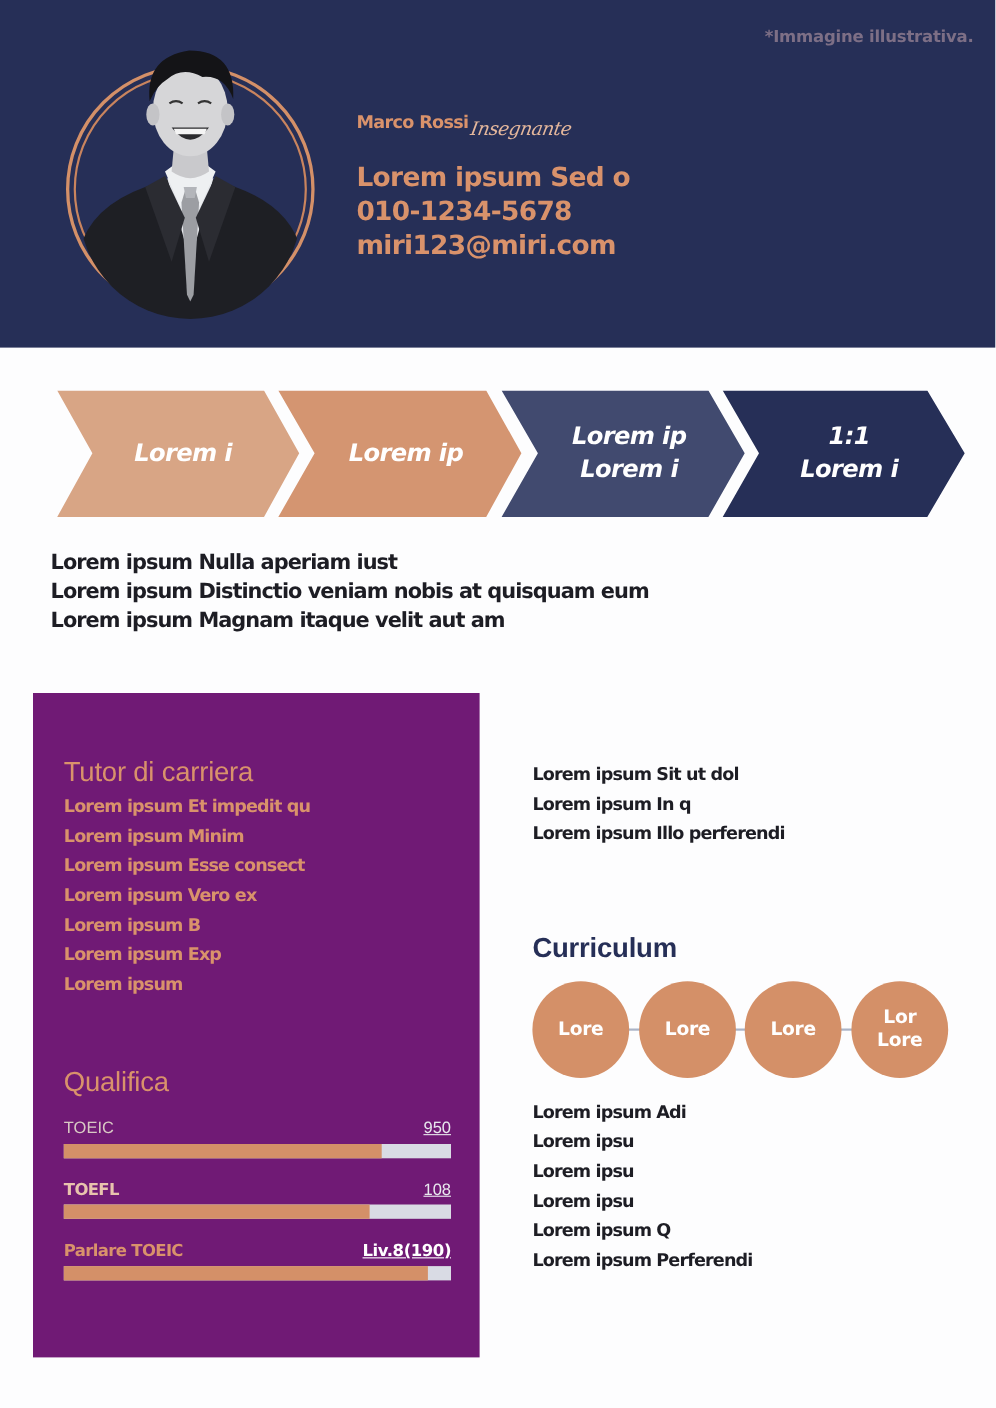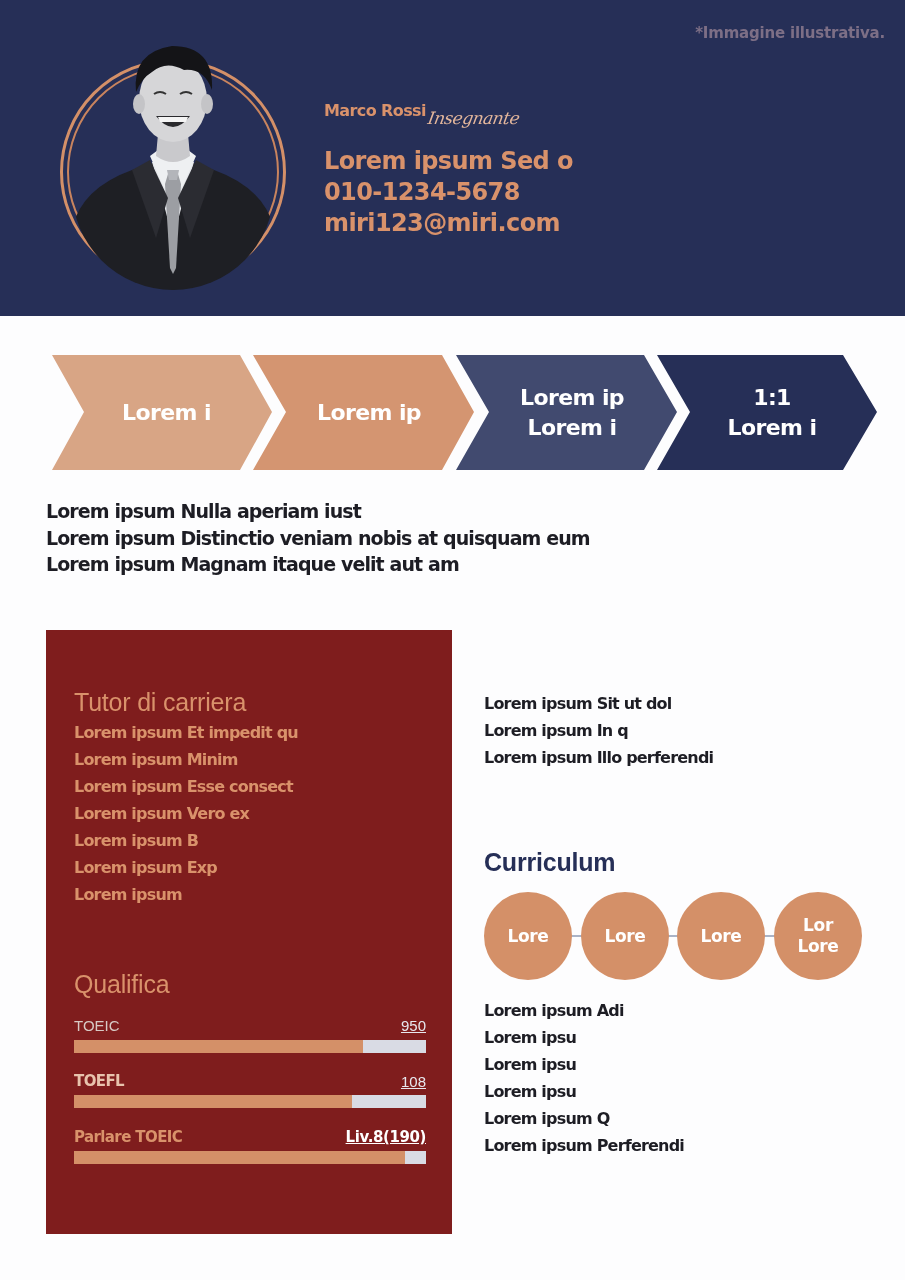--- a/index.html
+++ b/index.html
@@ -14,27 +14,27 @@
     .ring-inner { position: absolute; left: 9px; top: 28px; width: 212px; height: 212px; border-radius: 50%; border: 2px solid #c9845e; }
     .photo { position: absolute; left: 14px; top: 0; width: 202px; height: 252px; overflow: hidden; border-radius: 0 0 101px 101px; }
     .photo svg { display: block; }
 
     .name-row { position: absolute; left: 324px; top: 100px; display: flex; align-items: flex-end; }
     .name { font-size: 16px; font-weight: bold; color: #d9926b; letter-spacing: -0.6px; }
     .role { font-family: "DejaVu Serif", serif; font-style: italic; font-size: 17px; color: #e4b79c; margin-left: 2px; transform: translateY(8px) skewX(-10deg); letter-spacing: -0.5px; }
     .contact { position: absolute; left: 324px; top: 146px; }
     .contact div { font-size: 24px; font-weight: bold; color: #d9926b; line-height: 31px; letter-spacing: -0.6px; white-space: nowrap; }
 
-    .chevrons { position: absolute; left: 0; top: 355px; width: 905px; height: 112px; }
+    .chevrons { position: absolute; left: 0; top: 355px; width: 905px; height: 112px; font-style: italic; }
     .chev-label { position: absolute; top: 0; height: 115px; display: flex; flex-direction: column; justify-content: center; align-items: center; color: #ffffff; font-weight: bold; font-size: 22px; line-height: 30px; letter-spacing: -0.6px; text-align: center; }
 
     .summary { position: absolute; left: 46px; top: 498px; }
     .summary div { font-size: 19px; font-weight: bold; color: #1d1d24; line-height: 26.5px; letter-spacing: -0.9px; white-space: nowrap; }
 
-    .panel { position: absolute; left: 46px; top: 630px; width: 406px; height: 604px; background: #7f1d1d; }
+    .panel { position: absolute; left: 30px; top: 630px; width: 406px; height: 604px; background: #701a75; }
     .sec-title { font-family: "Liberation Sans", sans-serif; font-size: 25px; font-weight: normal; color: #d9926b; letter-spacing: -0.2px; }
     .panel-list div { font-size: 16px; font-weight: bold; color: #d9926b; line-height: 27px; letter-spacing: -0.8px; white-space: nowrap; }
 
     .qual { position: absolute; left: 28px; width: 352px; }
     .qual-row { position: relative; height: 20px; }
     .qual-label { position: absolute; left: 0; bottom: 0; }
     .qual-value { position: absolute; right: 0; bottom: 0; text-decoration: underline; }
     .lbl-thin { font-family: "Liberation Sans", sans-serif; font-size: 15px; color: #d8c9c4; font-weight: normal; }
     .lbl-bold-cream { font-size: 15px; font-weight: bold; color: #e8c3ad; letter-spacing: -0.6px; }
     .lbl-bold-copper { font-size: 15px; font-weight: bold; color: #d9926b; letter-spacing: -0.6px; }

